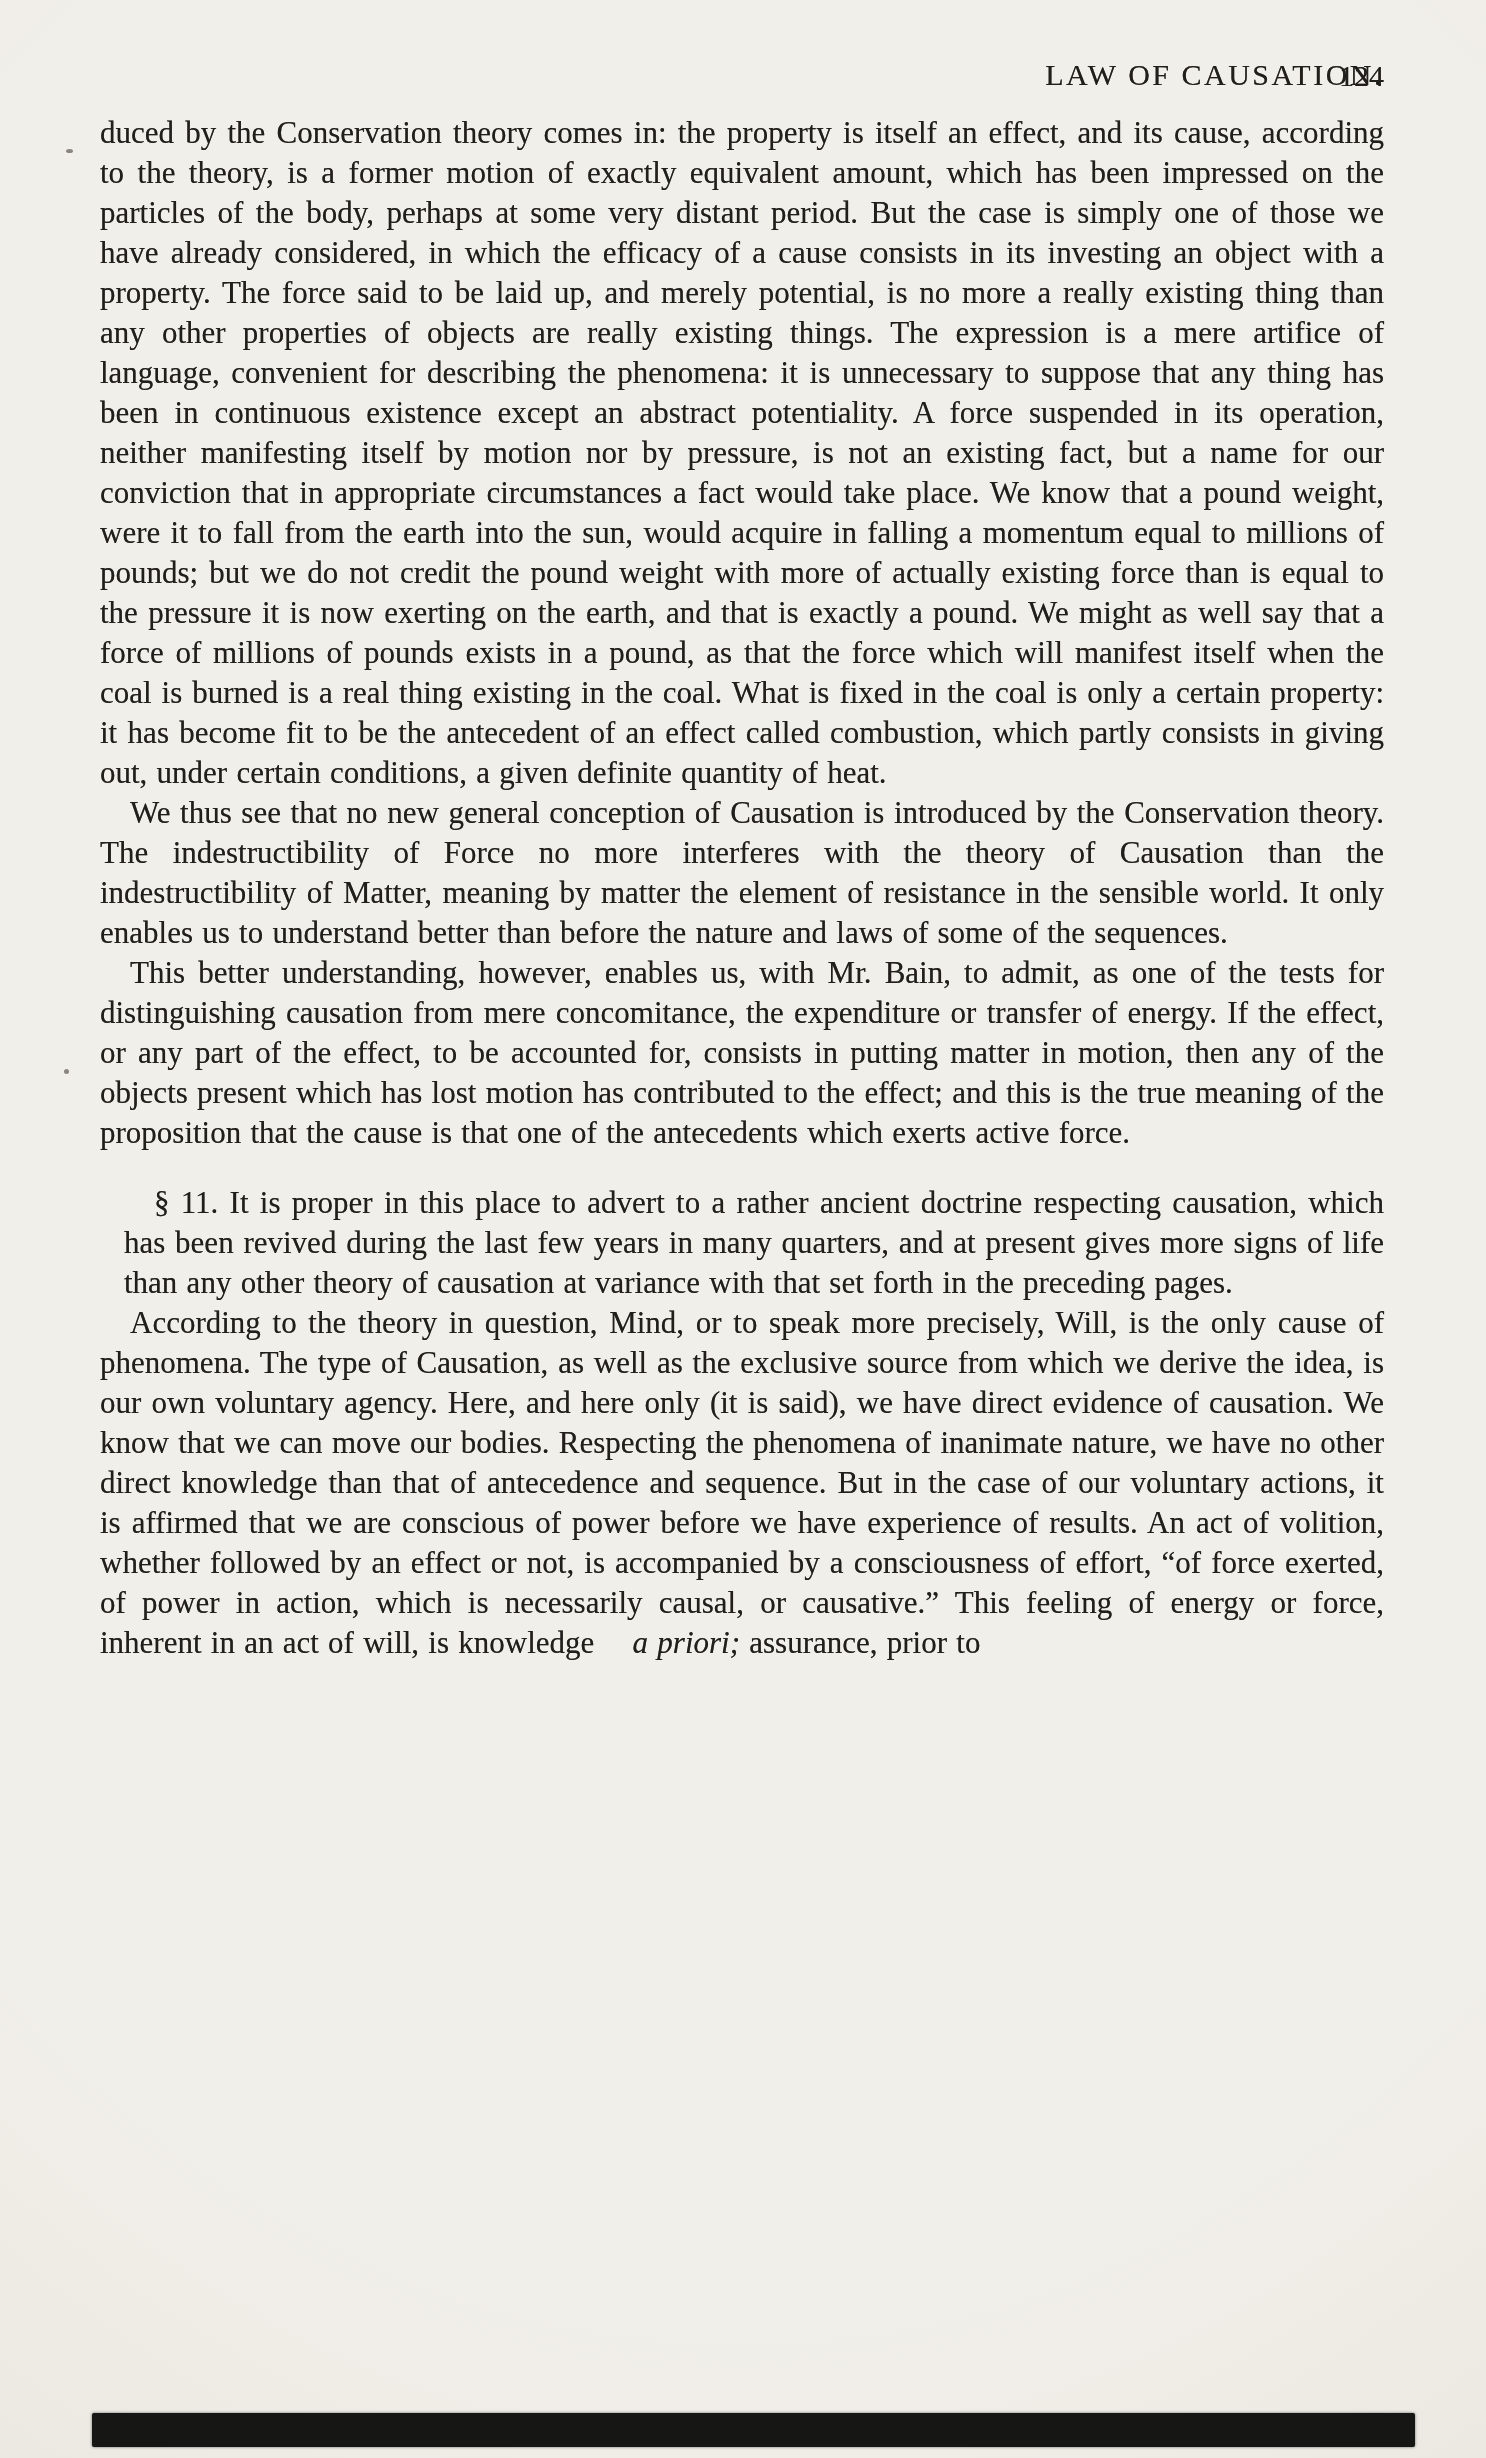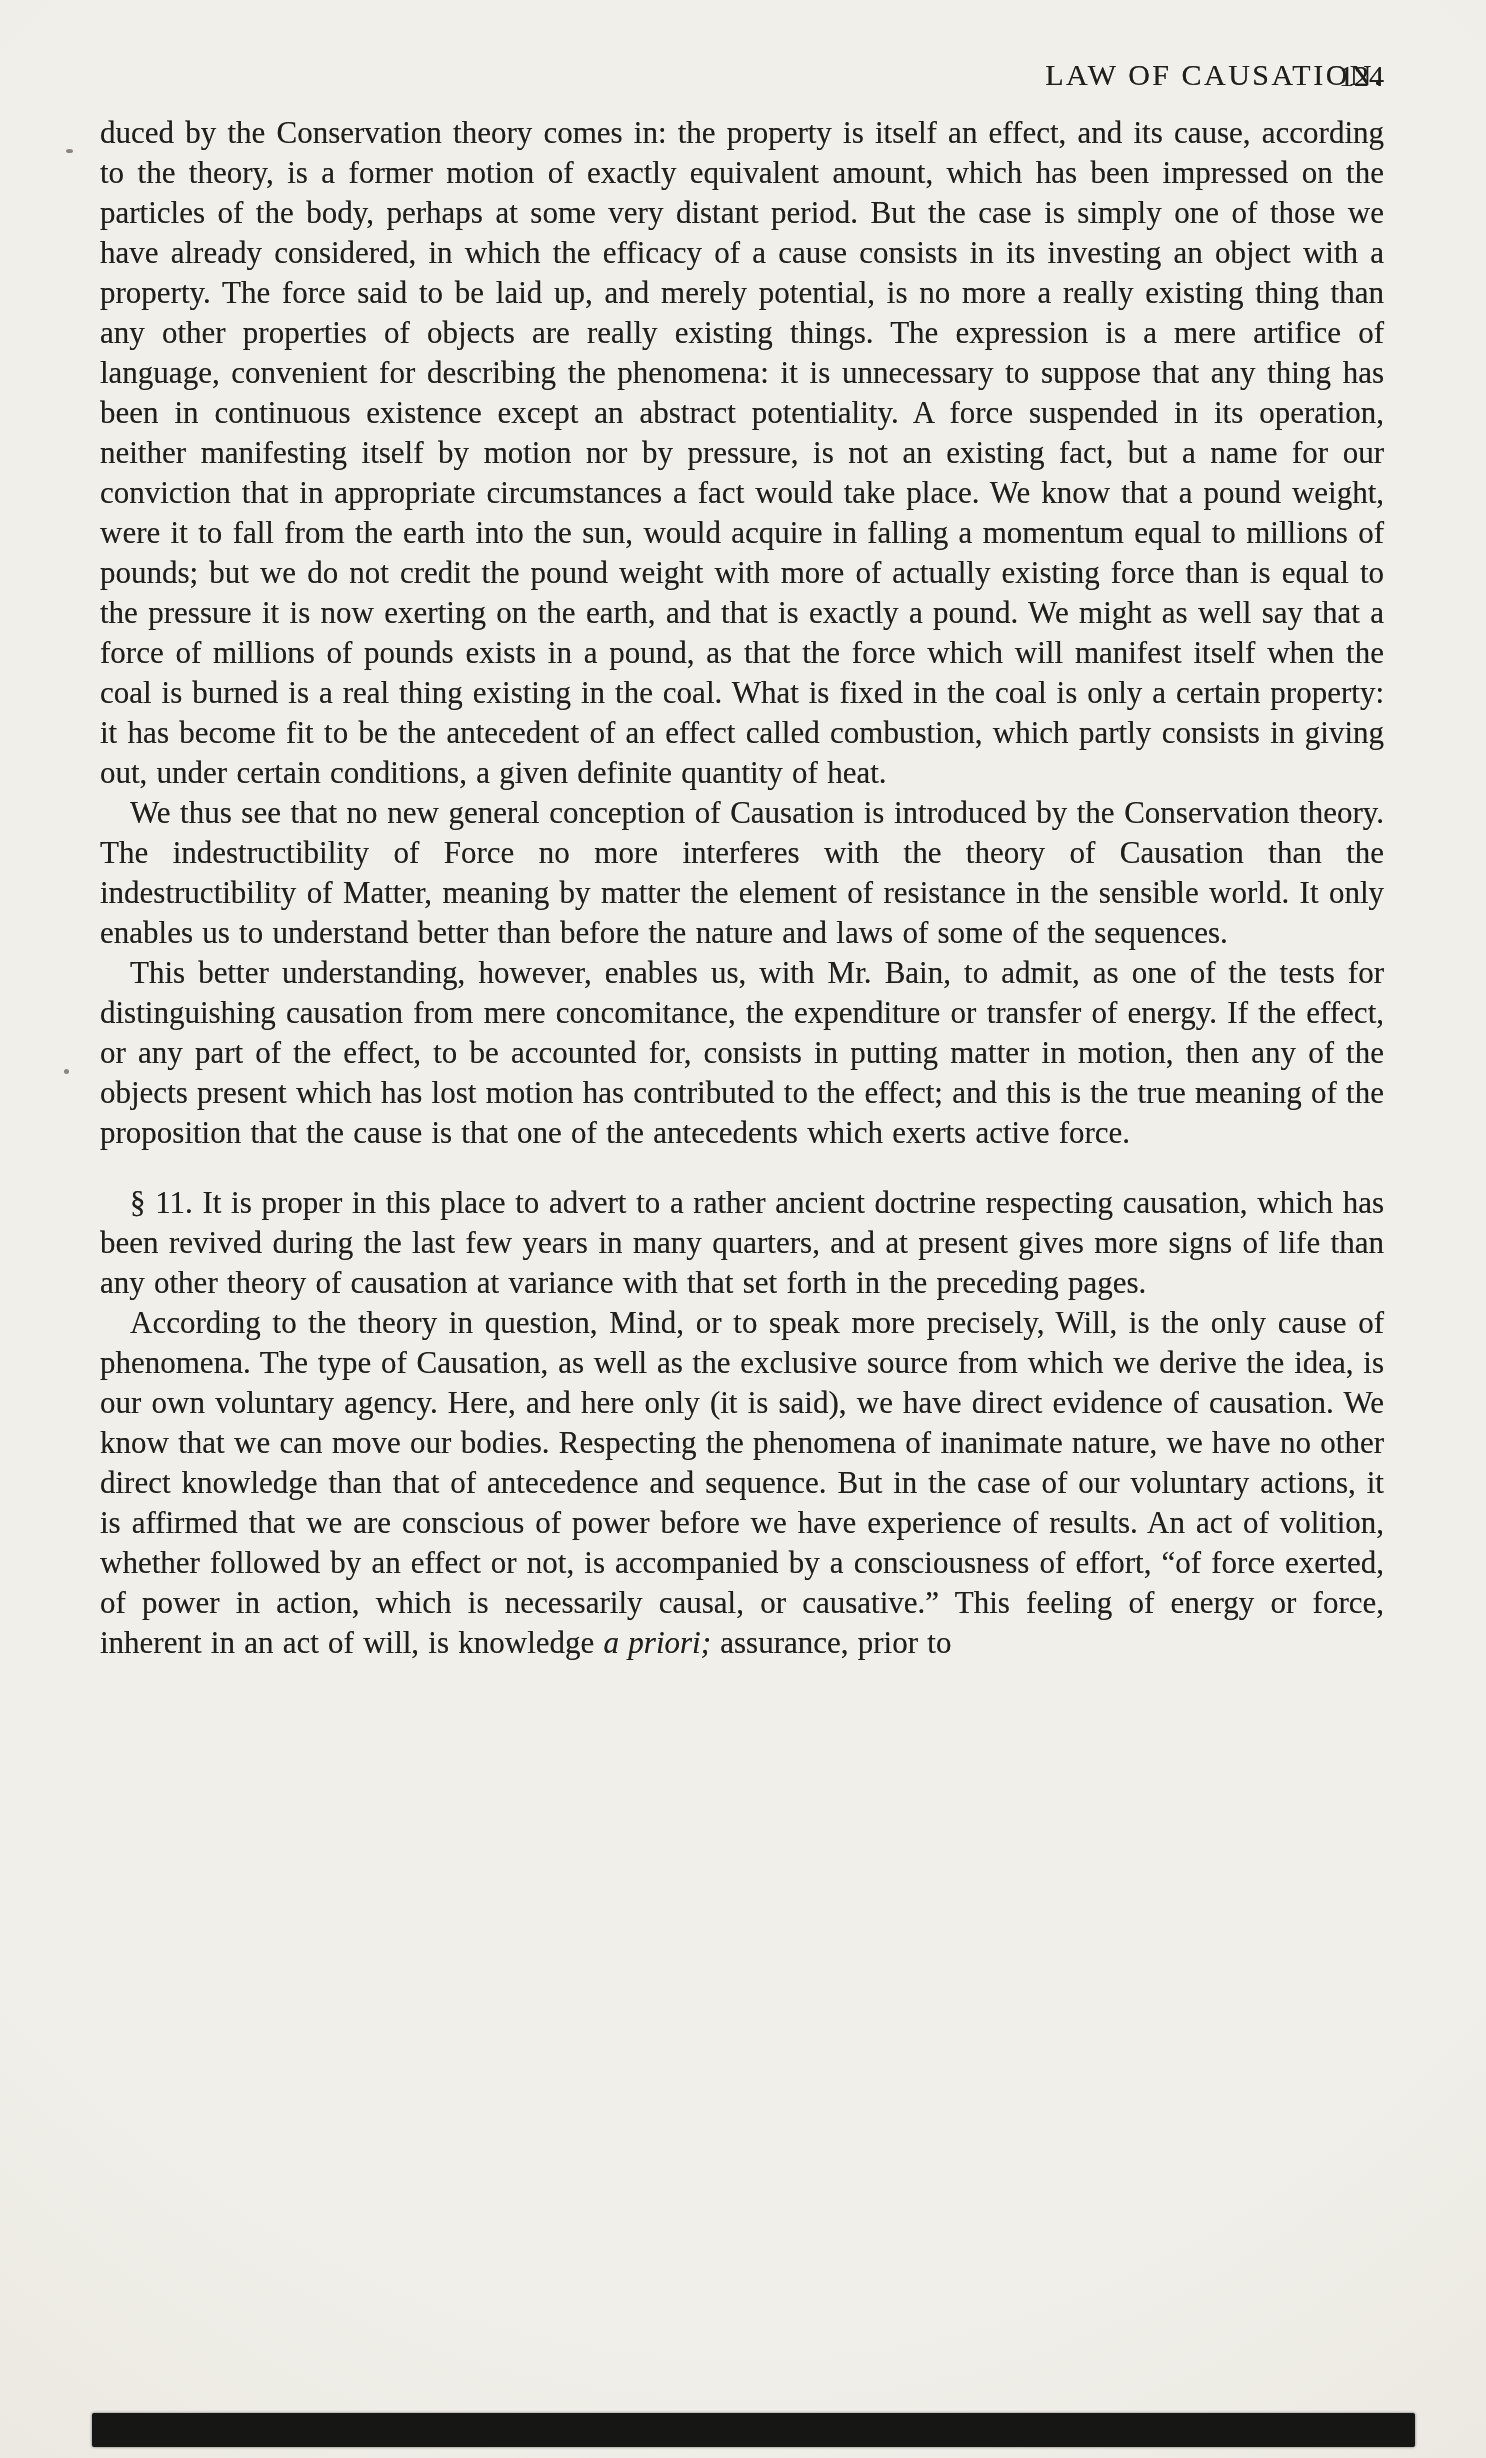--- a/index.html
+++ b/index.html
@@ -53,22 +53,22 @@
     width: 1284px;
     font-size: 31px;
     line-height: 40px;
     color: var(--ink, #211f1c);
     text-align: justify;
     word-spacing: 1.5px;
     text-shadow: 0 0 0.6px rgba(30,28,25,0.6);
   }
   .body-text p { margin: 0; }
   .body-text p.indent { text-indent: 30px; }
-  .body-text p.space-before { margin-top: 30px; }
-  .italic { font-style: italic; }
+  .body-text p.space-before { margin-top: 30px; margin-left: 24px; }
+  .italic { font-style: italic; margin-left: 29px; }
   .scan-bar {
     position: absolute;
     left: 92px;
     right: 72px;
     bottom: 12px;
     height: 34px;
     background: #161614;
     border-radius: 2px;
     box-shadow: 0 0 3px rgba(0,0,0,0.55);
   }

